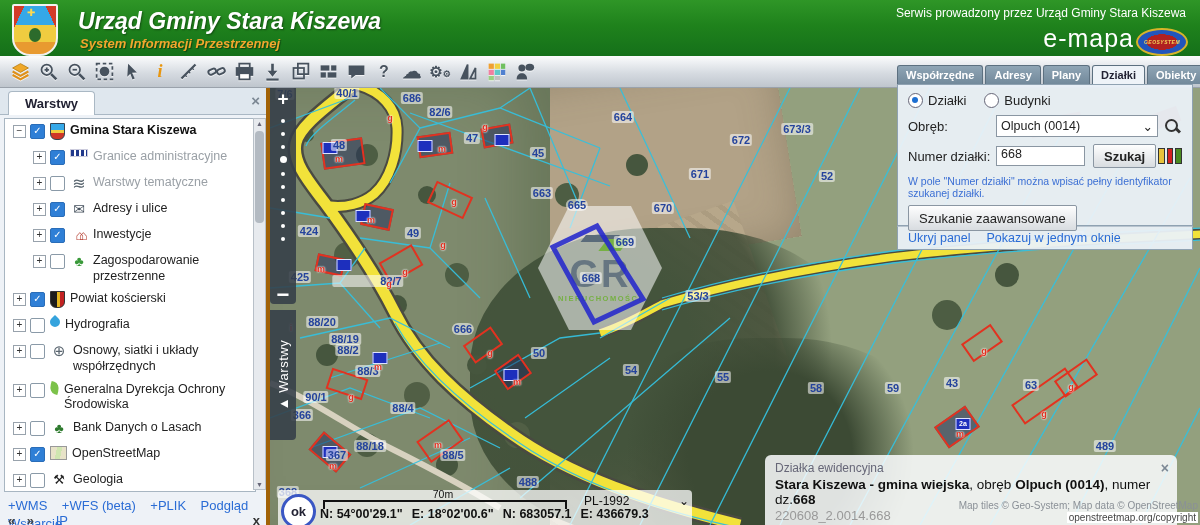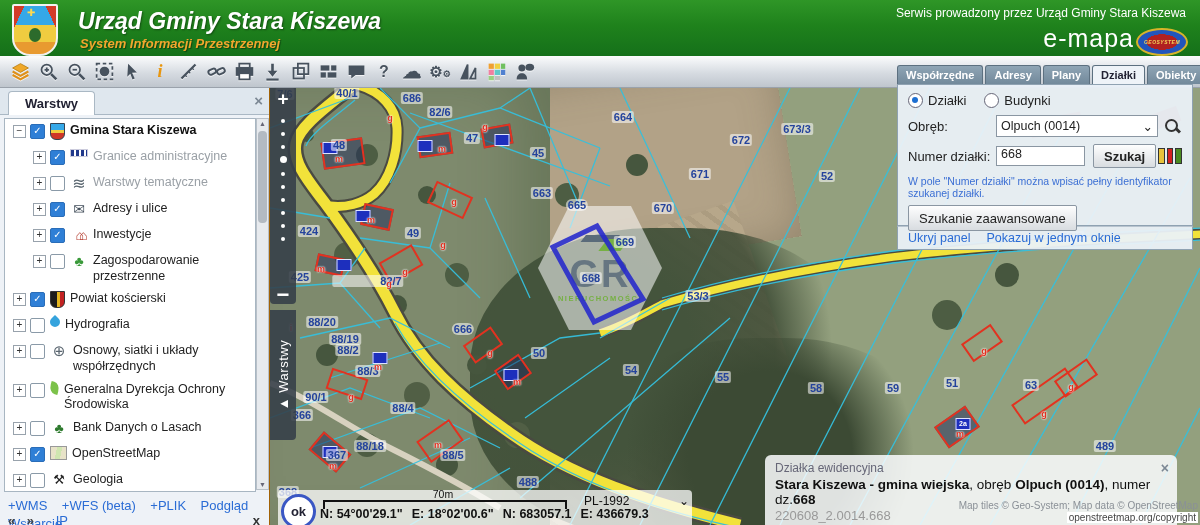--- a/index.html
+++ b/index.html
@@ -29,21 +29,21 @@
   #toolbar{position:absolute;left:0;top:56px;width:1200px;height:32px;
     background:linear-gradient(180deg,#fbfcfd 0%,#d6dbe1 55%,#bfc6cd 100%);
     border-bottom:1px solid #9aa2ab;display:flex;align-items:center;padding-left:6px;box-sizing:border-box;}
   .tbtn{width:28px;height:26px;display:flex;align-items:center;justify-content:center;
     color:#47525e;}
   .tbtn svg{filter:drop-shadow(0 1px 0 rgba(255,255,255,.7));}
   .tglyph{font-size:16px;font-weight:bold;color:#47525e;text-shadow:0 1px 0 rgba(255,255,255,.7);}
   .tinfo{font-family:"Liberation Serif",serif;font-style:italic;color:#e8960f;font-size:18px;font-weight:bold;}
   
   #lpanel{position:absolute;left:0;top:88px;width:270px;height:437px;background:#eef2f7;
-    border-right:1px solid #a16207;box-sizing:border-box;}
+    border-right:4px solid #a16207;box-sizing:border-box;}
   #ltabs{position:absolute;left:0;top:0;width:100%;height:26px;background:#dfe7ee;border-bottom:1px solid #aab8c4;}
   #ltab-warstwy{position:absolute;left:8px;top:3px;height:23px;padding:0 16px;background:#fff;
     border:1px solid #aab8c4;border-bottom:none;border-radius:4px 4px 0 0;font-size:13px;font-weight:bold;
     color:#223;display:flex;align-items:center;}
   #lclose{position:absolute;right:6px;top:4px;font-size:15px;font-weight:bold;color:#7c8894;}
   #ltree-box{position:absolute;left:4px;top:30px;width:250px;height:372px;background:#fff;
     border:1px solid #a8b6c2;overflow:hidden;}
   #lscroll{position:absolute;right:0px;top:30px;width:13px;height:372px;background:#e7eaee;border:1px solid #b8c0c8;box-sizing:border-box;}
   #lscroll .thumb{position:absolute;left:1px;top:12px;width:9px;height:92px;background:#b3bac2;border-radius:4px;}
   #lscroll .ar{position:absolute;left:0;width:11px;text-align:center;font-size:7px;color:#667;}
@@ -533,21 +533,21 @@
       <span class="plabel" style="left: 67px; top: 367px;">367</span>
       <span class="plabel" style="left: 183px; top: 367px;">88/5</span>
       <span class="plabel" style="left: 18px; top: 404px;">368</span>
       <span class="plabel" style="left: 193px; top: 241px; border-radius: 6px;">666</span>
       <span class="plabel" style="left: 269px; top: 265px;">50</span>
       <span class="plabel" style="left: 361px; top: 282px;">54</span>
       <span class="plabel" style="left: 258px; top: 394px;">488</span>
       <span class="plabel" style="left: 453px; top: 289px;">55</span>
       <span class="plabel" style="left: 546px; top: 300px;">58</span>
       <span class="plabel" style="left: 623px; top: 300px;">59</span>
-      <span class="plabel" style="left: 682px; top: 295px;">51</span>
+      <span class="plabel" style="left: 682px; top: 295px;">43</span>
       <span class="plabel" style="left: 761px; top: 297px;">63</span>
       <span class="plabel" style="left: 835px; top: 358px;">489</span>
       <span class="bmark" style="left: 120px; top: 30px;">g</span>
       <span class="bmark" style="left: 69px; top: 71px;">m</span>
       <span class="bmark" style="left: 172px; top: 61px;">m</span>
       <span class="bmark" style="left: 215px; top: 39px;">g</span>
       <span class="bmark" style="left: 184px; top: 114px;">g</span>
       <span class="bmark" style="left: 101px; top: 132px;">m</span>
       <span class="bmark" style="left: 173px; top: 157px;">g</span>
       <span class="bmark" style="left: 51px; top: 181px;">m</span>

